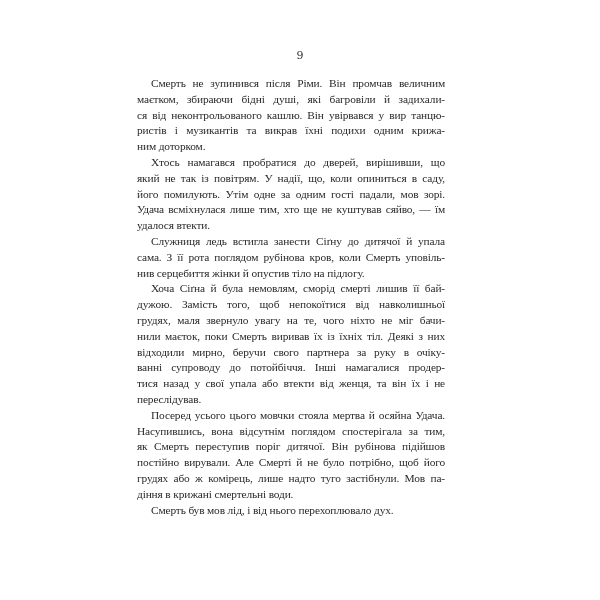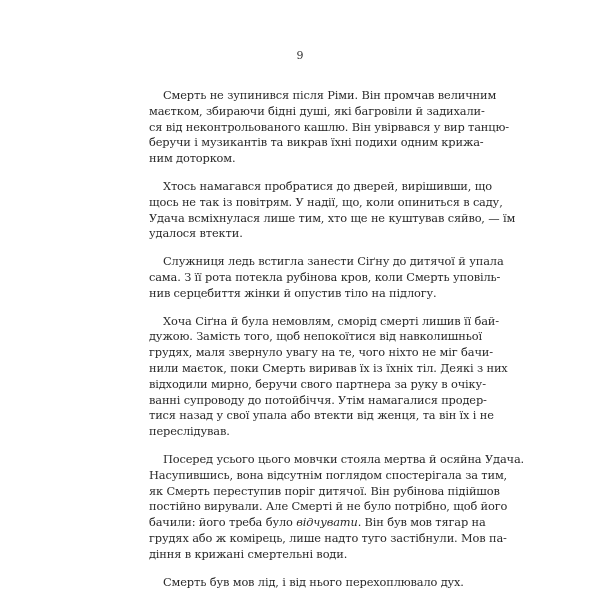--- a/index.html
+++ b/index.html
@@ -33,21 +33,22 @@
     .body-text {
       position: absolute;
       top: 76px;
       left: 137px;
       width: 308px;
       font-size: 11.4px;
       line-height: 15.8px;
       letter-spacing: -0.15px;
     }
     .para {
-      margin: 12px;
+      margin: 0;
+      font-family: Liberation Serif, serif;
     }
     .line {
       display: block;
       white-space: nowrap;
       text-align: justify;
       text-align-last: justify;
       height: 15.8px;
     }
     .line.last {
       text-align-last: left;
@@ -64,54 +65,54 @@
 
 <div class="page">
   <div class="page-number">9</div>
 
   <div class="body-text">
 
     <div class="para">
       <span class="line indent">Смерть не зупинився після Ріми. Він промчав величним</span>
       <span class="line">маєтком, збираючи бідні душі, які багровіли й задихали-</span>
       <span class="line">ся від неконтрольованого кашлю. Він увірвався у вир танцю-</span>
-      <span class="line">беручи і музикантів та викрав їхні подихи одним крижа-</span>
+      <span class="line">ристів і музикантів та викрав їхні подихи одним крижа-</span>
       <span class="line last">ним доторком.</span>
     </div>
 
     <div class="para">
       <span class="line indent">Хтось намагався пробратися до дверей, вирішивши, що</span>
-      <span class="line">щось не так із повітрям. У надії, що, коли опиниться в саду,</span>
+      <span class="line">який не так із повітрям. У надії, що, коли опиниться в саду,</span>
+      <span class="line">його помилують. Утім одне за одним гості падали, мов зорі.</span>
       <span class="line">Удача всміхнулася лише тим, хто ще не куштував сяйво, — їм</span>
       <span class="line last">удалося втекти.</span>
     </div>
 
     <div class="para">
       <span class="line indent">Служниця ледь встигла занести Сіґну до дитячої й упала</span>
-      <span class="line">сама. З її рота потекла рубінова кров, коли Смерть уповіль-</span>
+      <span class="line">сама. З її рота поглядом рубінова кров, коли Смерть уповіль-</span>
       <span class="line last">нив серцебиття жінки й опустив тіло на підлогу.</span>
     </div>
 
     <div class="para">
       <span class="line indent">Хоча Сіґна й була немовлям, сморід смерті лишив її бай-</span>
       <span class="line">дужою. Замість того, щоб непокоїтися від навколишньої</span>
       <span class="line">грудях, маля звернуло увагу на те, чого ніхто не міг бачи-</span>
       <span class="line">нили маєток, поки Смерть виривав їх із їхніх тіл. Деякі з них</span>
       <span class="line">відходили мирно, беручи свого партнера за руку в очіку-</span>
-      <span class="line">ванні супроводу до потойбіччя. Утім намагалися продер-</span>
+      <span class="line">ванні супроводу до потойбіччя. Інші намагалися продер-</span>
       <span class="line">тися назад у свої упала або втекти від женця, та він їх і не</span>
       <span class="line last">переслідував.</span>
     </div>
 
     <div class="para">
       <span class="line indent">Посеред усього цього мовчки стояла мертва й осяйна Удача.</span>
       <span class="line">Насупившись, вона відсутнім поглядом спостерігала за тим,</span>
       <span class="line">як Смерть переступив поріг дитячої. Він рубінова підійшов</span>
       <span class="line">постійно вирували. Але Смерті й не було потрібно, щоб його</span>
-      <span class="line"><span>бачили: його треба було </span><em>відчувати</em><span>. Він був мов тягар на</span></span>
       <span class="line">грудях або ж комірець, лише надто туго застібнули. Мов па-</span>
       <span class="line last">діння в крижані смертельні води.</span>
     </div>
 
     <div class="para">
       <span class="line indent last">Смерть був мов лід, і від нього перехоплювало дух.</span>
     </div>
   </div>
 </div>
 

